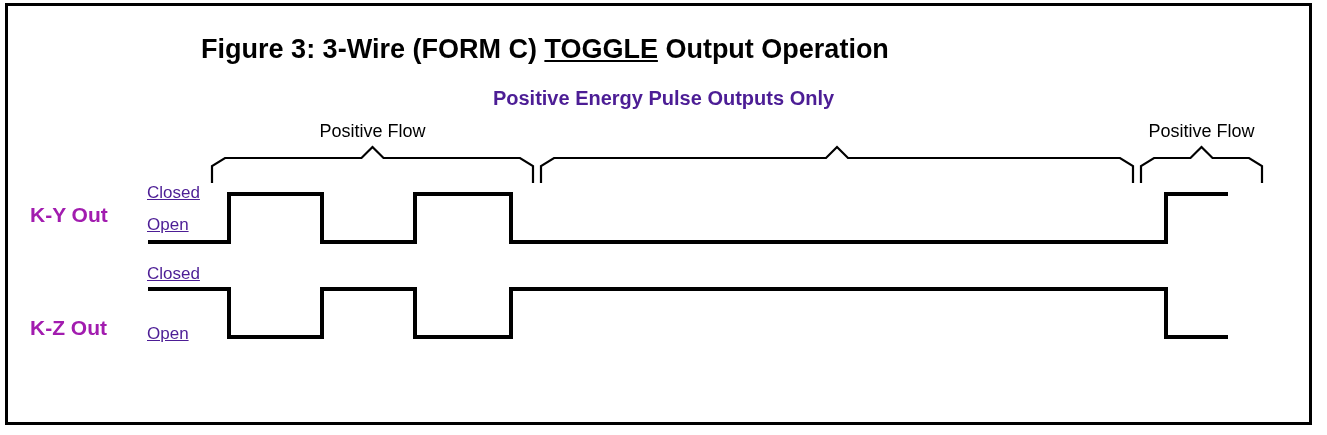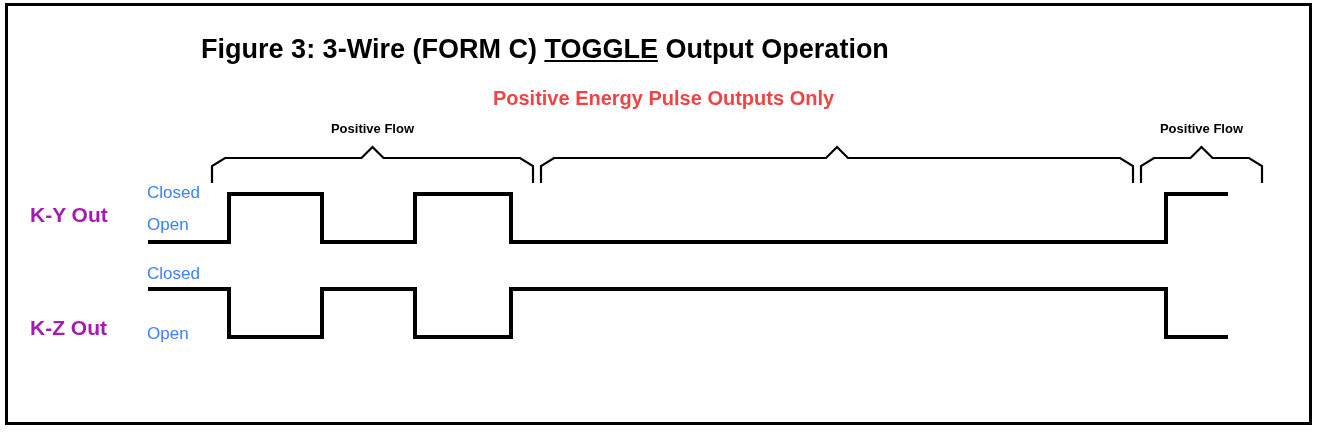--- a/index.html
+++ b/index.html
@@ -43,47 +43,48 @@
     text-underline-offset: 2px;
   }
   .subtitle {
     position: absolute;
     left: 0;
     top: 87px;
     width: 1327px;
     text-align: center;
     font-size: 20px;
     font-weight: bold;
-    color: #ef4444;
+    color: #4c1d95;
     white-space: nowrap;
   }
   .flow-label {
     position: absolute;
     text-align: center;
-    font-size: 13px;
-    font-weight: bold;
+    font-size: 18px;
+    font-weight: normal;
     color: #000000;
     white-space: nowrap;
     top: 121px;
   }
   .signal-name {
     position: absolute;
     font-size: 21px;
     font-weight: bold;
     color: #a21caf;
     white-space: nowrap;
     left: 30px;
   }
   .level-label {
     position: absolute;
     font-size: 17px;
     font-weight: normal;
-    color: #3b82f6;
+    color: #4c1d95;
     white-space: nowrap;
     left: 147px;
+    text-decoration: underline;
   }
   svg.overlay {
     position: absolute;
     left: 0;
     top: 0;
     width: 1327px;
     height: 435px;
     pointer-events: none;
   }
   .wave-path, .brace-path {

